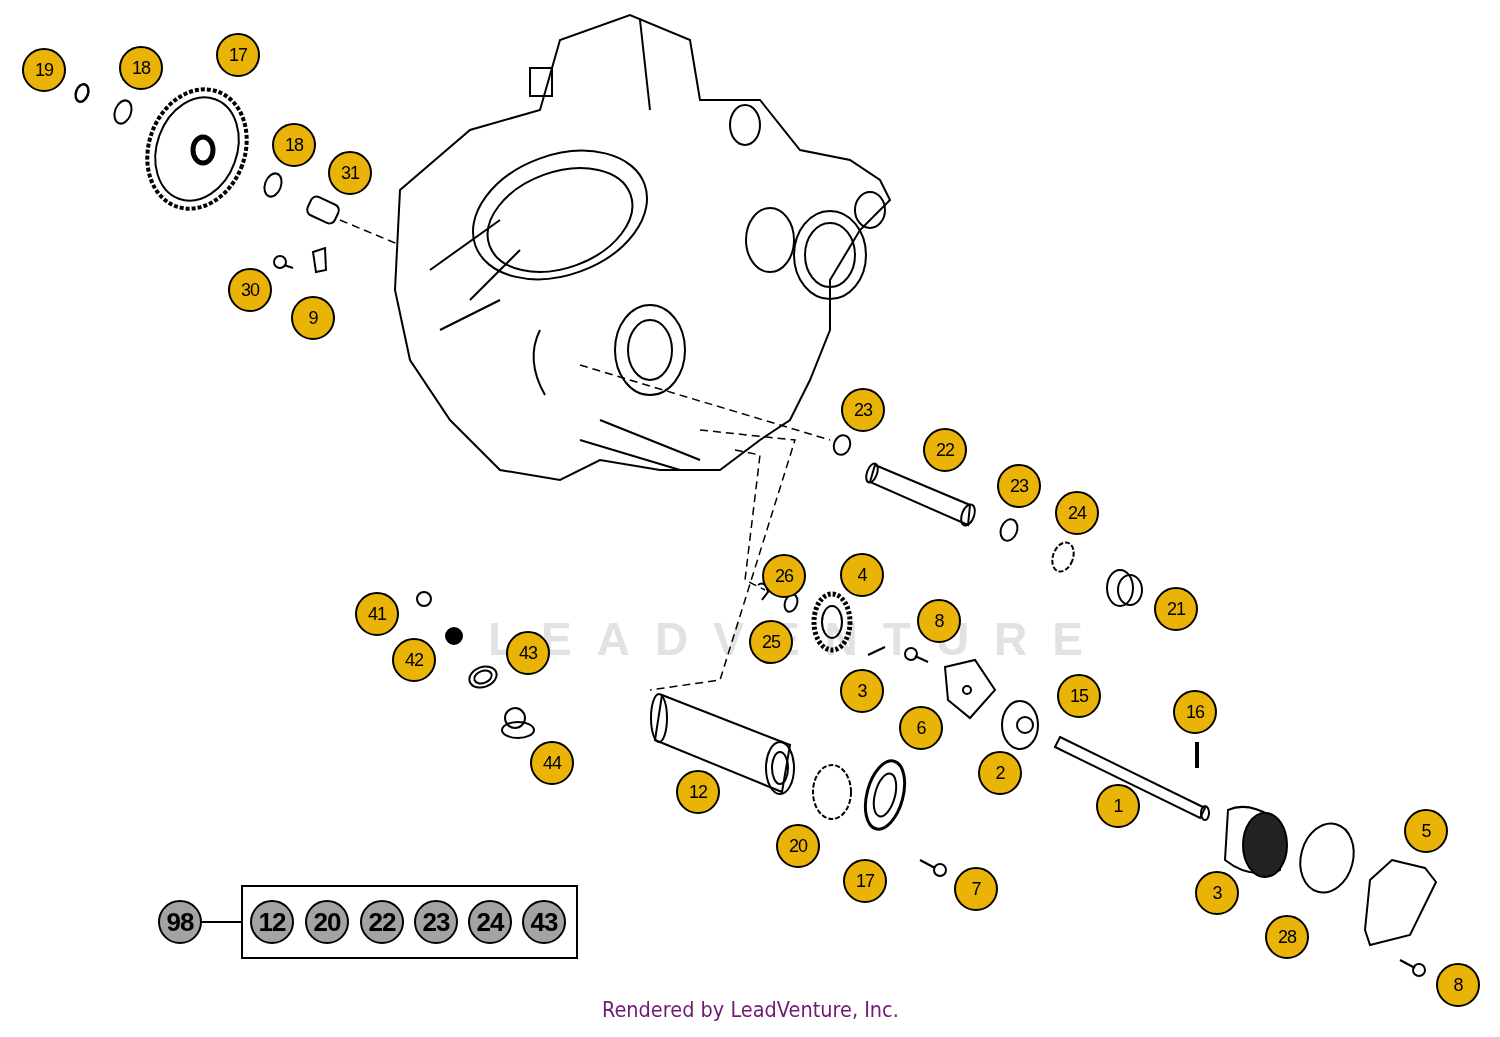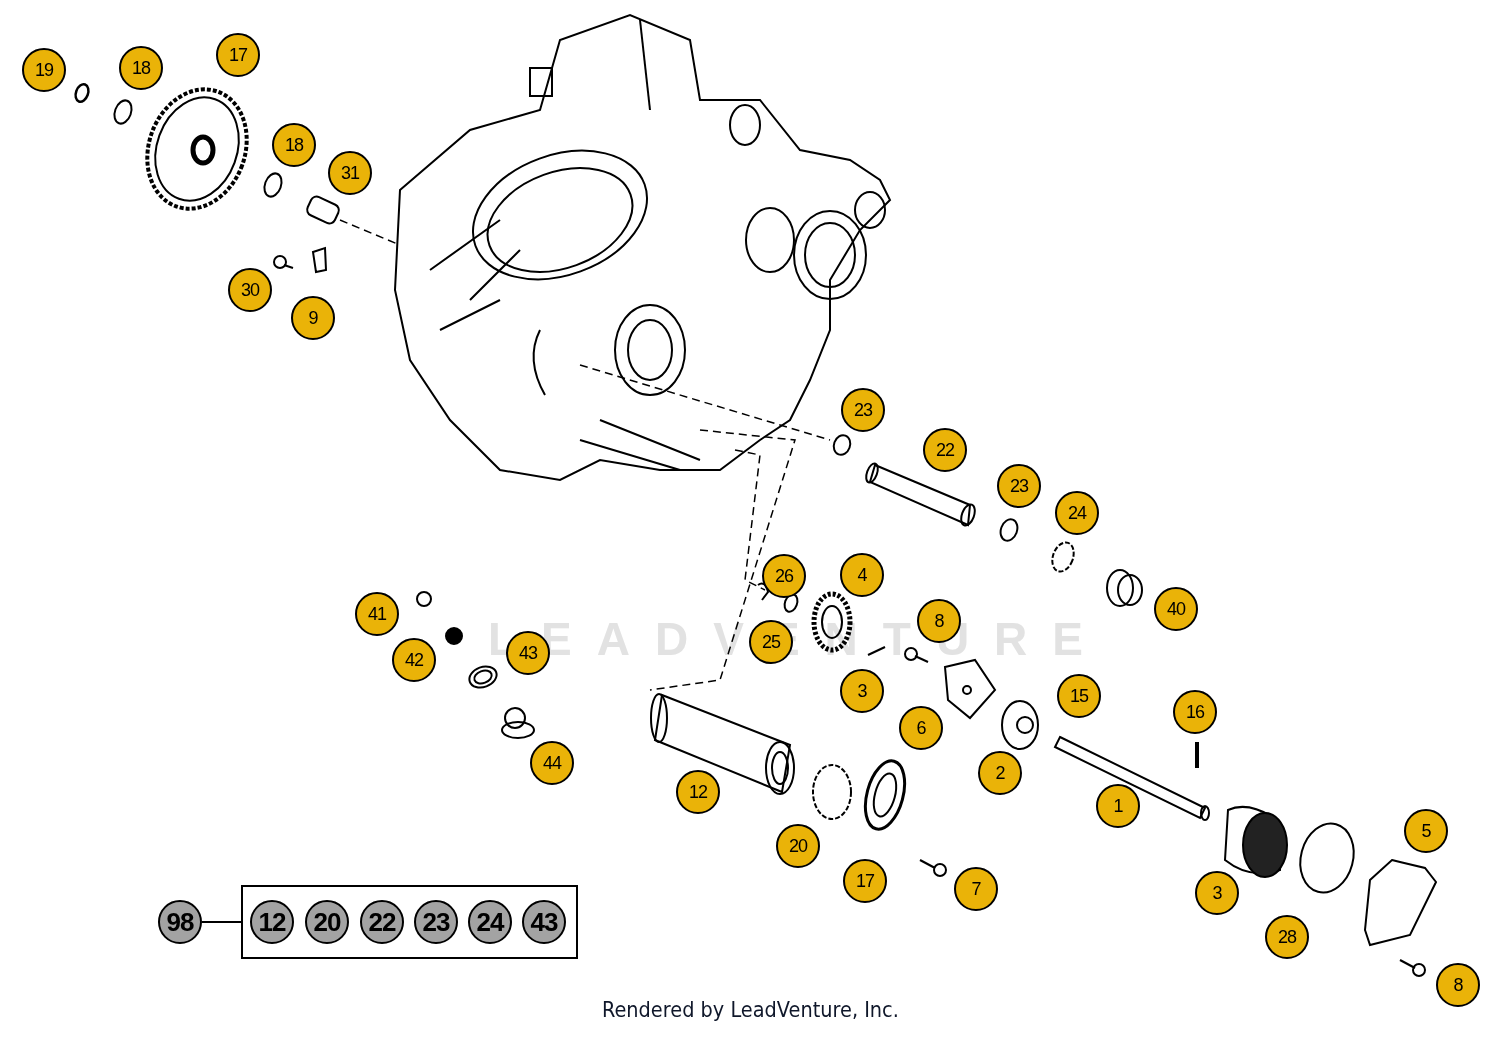--- a/index.html
+++ b/index.html
@@ -2,21 +2,21 @@
 <html><head>
 <meta charset="utf-8">
 <style>
   html,body{margin:0;padding:0;background:#ffffff;}
   body{width:1500px;height:1037px;position:relative;overflow:hidden;font-family:"Liberation Sans",sans-serif;}
   #stage{position:absolute;left:0;top:0;width:1500px;height:1037px;}
   .callout{position:absolute;width:44px;height:44px;margin-left:-22px;margin-top:-22px;border:2px solid #000;border-radius:50%;background:#eab308;display:flex;align-items:center;justify-content:center;font-weight:normal;font-size:18px;color:#000;box-sizing:border-box;letter-spacing:-1px;cursor:pointer;}
   .kit-box{position:absolute;left:241px;top:885px;width:337px;height:74px;border:2px solid #000;box-sizing:border-box;}
   .kit-callout{position:absolute;top:900px;width:44px;height:44px;border:2px solid #000;border-radius:50%;background:#a3a3a3;display:flex;align-items:center;justify-content:center;font-weight:bold;font-size:26px;box-sizing:border-box;letter-spacing:-1px;cursor:pointer;}
   .kit-link{position:absolute;left:202px;top:921px;width:40px;height:2px;background:#000;}
-  .footer{position:absolute;left:0;top:998px;width:1500px;text-align:center;font-family:"DejaVu Sans",sans-serif;font-size:21px;color:#0f172a;letter-spacing:0px;}
+  .footer{position:absolute;left:0;top:998px;width:1500px;text-align:center;font-family:"DejaVu Sans",sans-serif;font-size:21px;color:#701a75;letter-spacing:0px;}
   .footer span{display:inline-block;transform:scaleX(0.92);transform-origin:center;padding-left:0px;}
   .watermark{position:absolute;left:488px;top:612px;font-family:"Liberation Sans",sans-serif;font-size:46px;letter-spacing:25px;color:#e2e2e2;font-weight:bold;pointer-events:none;}
 </style>
 </head>
 <body>
 
 <div id="stage">
 
   <div class="watermark">LEADVENTURE</div>
 
@@ -157,21 +157,21 @@
   <div class="callout" style="left:141px;top:68px">18</div>
   <div class="callout" style="left:238px;top:55px">17</div>
   <div class="callout" style="left:294px;top:145px">18</div>
   <div class="callout" style="left:350px;top:173px">31</div>
   <div class="callout" style="left:250px;top:290px">30</div>
   <div class="callout" style="left:313px;top:318px">9</div>
   <div class="callout" style="left:863px;top:410px">23</div>
   <div class="callout" style="left:945px;top:450px">22</div>
   <div class="callout" style="left:1019px;top:486px">23</div>
   <div class="callout" style="left:1077px;top:513px">24</div>
-  <div class="callout" style="left:1176px;top:609px">40</div>
+  <div class="callout" style="left:1176px;top:609px">21</div>
   <div class="callout" style="left:784px;top:576px">26</div>
   <div class="callout" style="left:862px;top:575px">4</div>
   <div class="callout" style="left:771px;top:642px">25</div>
   <div class="callout" style="left:939px;top:621px">8</div>
   <div class="callout" style="left:1079px;top:696px">15</div>
   <div class="callout" style="left:862px;top:691px">3</div>
   <div class="callout" style="left:921px;top:728px">6</div>
   <div class="callout" style="left:1195px;top:712px">16</div>
   <div class="callout" style="left:1000px;top:773px">2</div>
   <div class="callout" style="left:1118px;top:806px">1</div>

